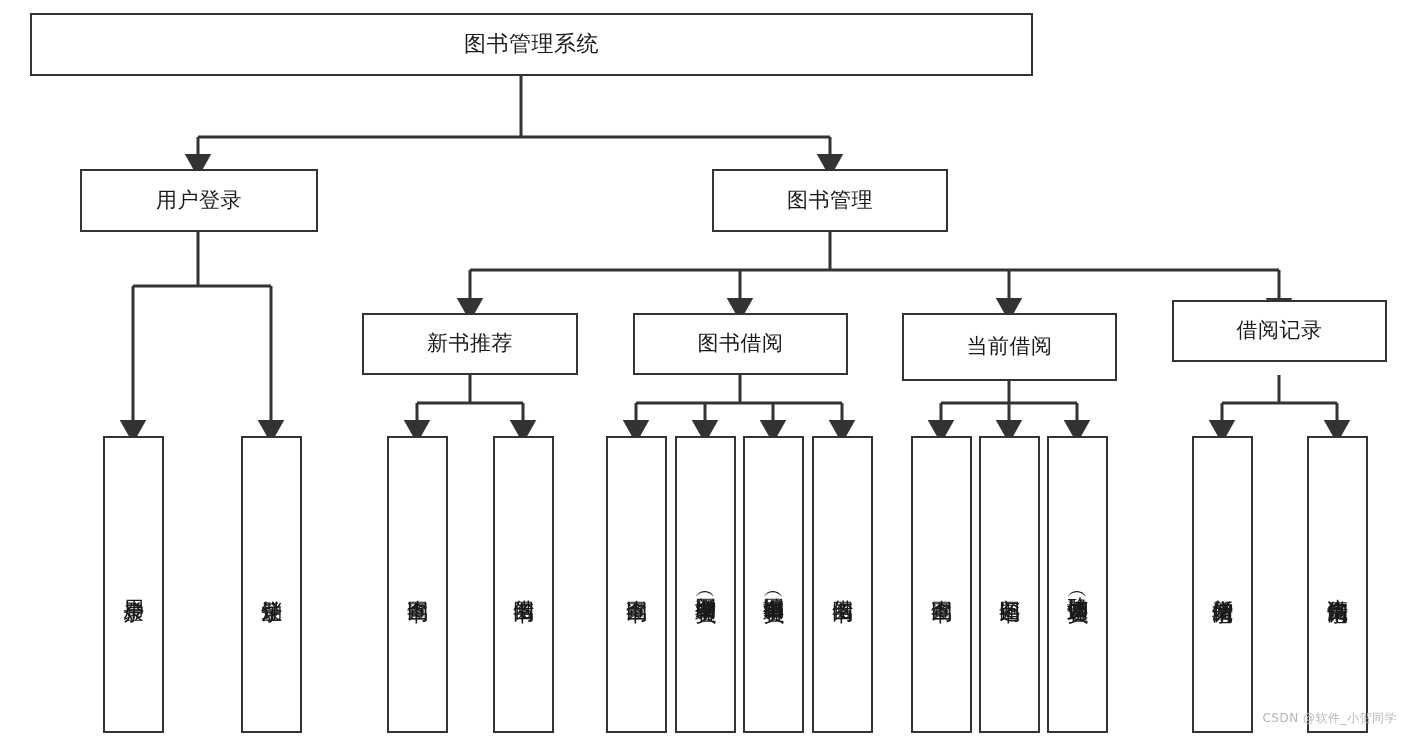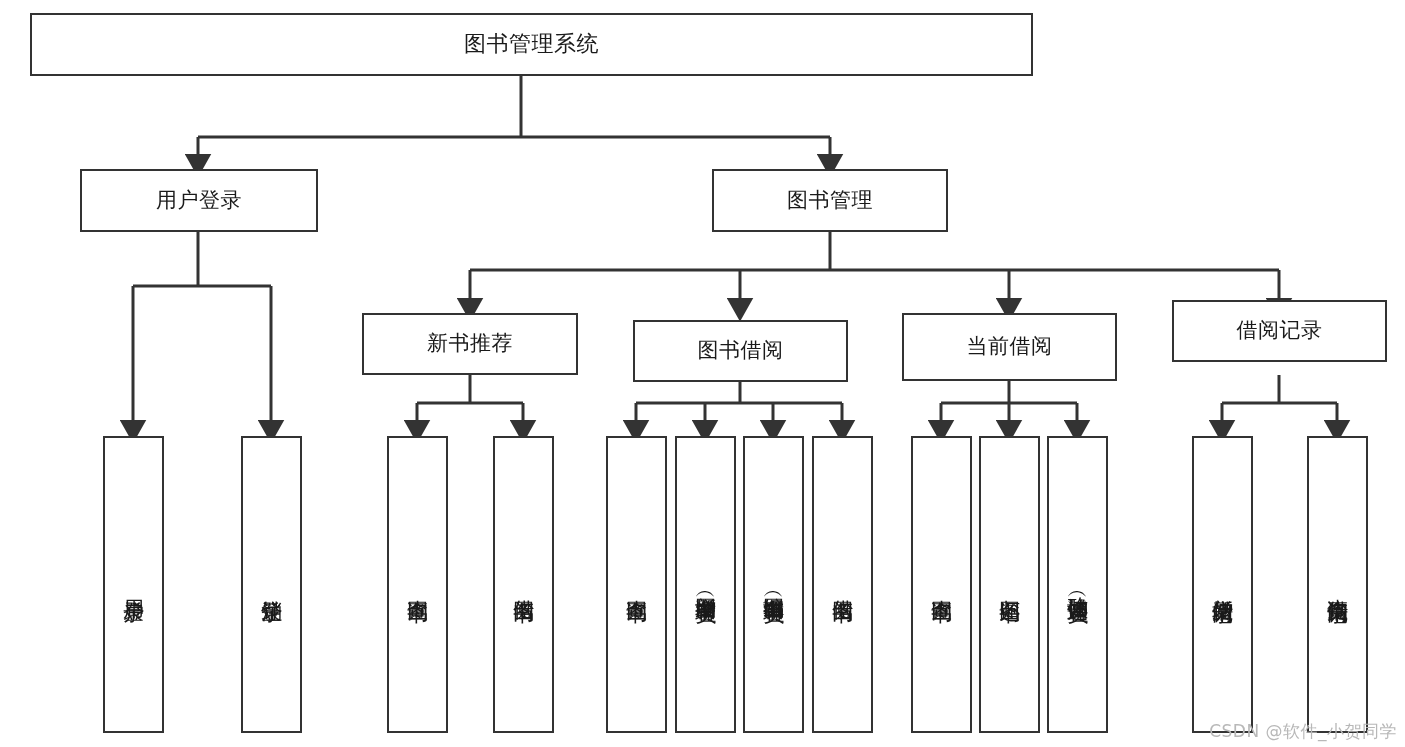--- a/index.html
+++ b/index.html
@@ -58,22 +58,22 @@
     text-orientation: upright;
     display: block;
     white-space: nowrap;
   }
   .title-box {
     font-size: 22px;
   }
   .watermark {
     position: absolute;
     right: 8px;
-    bottom: 4px;
-    font-size: 17px;
+    bottom: 20px;
+    font-size: 12px;
     color: #b8b8b8;
     white-space: nowrap;
     letter-spacing: 0.5px;
     pointer-events: none;
   }
 </style>
 </head>
 <body>
 
 <div id="diagram-root">
@@ -140,21 +140,21 @@
   </div>
 
   <div class="node-box node-horizontal" style="left:362px; top:313px; width:216px; height:62px;">
     <span>新书推荐</span>
   </div>
 
   <div class="node-box node-horizontal" style="left:712px; top:169px; width:236px; height:63px;">
     <span>图书管理</span>
   </div>
 
-  <div class="node-box node-horizontal" style="left:633px; top:320px; width:215px; height:62px;">
+  <div class="node-box node-horizontal" style="left:633px; top:313px; width:215px; height:62px;">
     <span>图书借阅</span>
   </div>
 
   <div class="node-box node-horizontal" style="left:902px; top:313px; width:215px; height:68px;">
     <span>当前借阅</span>
   </div>
 
   <div class="node-box node-horizontal" style="left:1172px; top:300px; width:215px; height:62px;">
     <span>借阅记录</span>
   </div>

